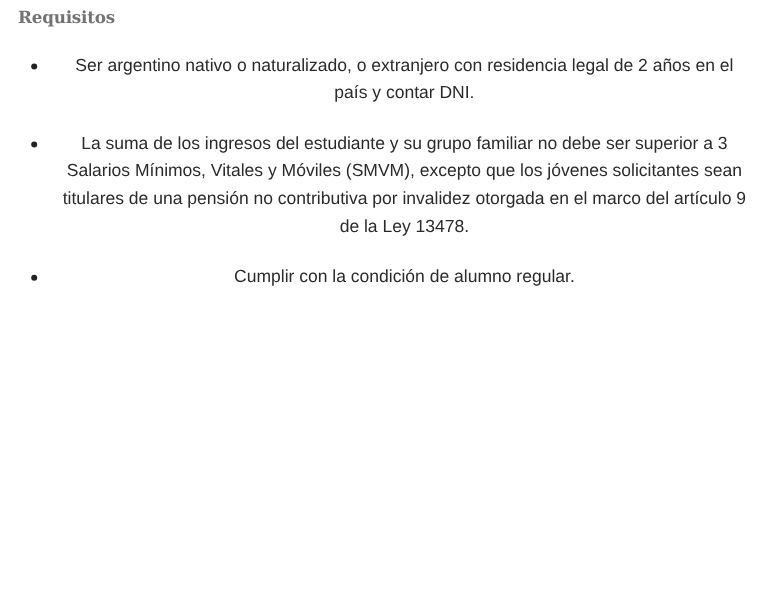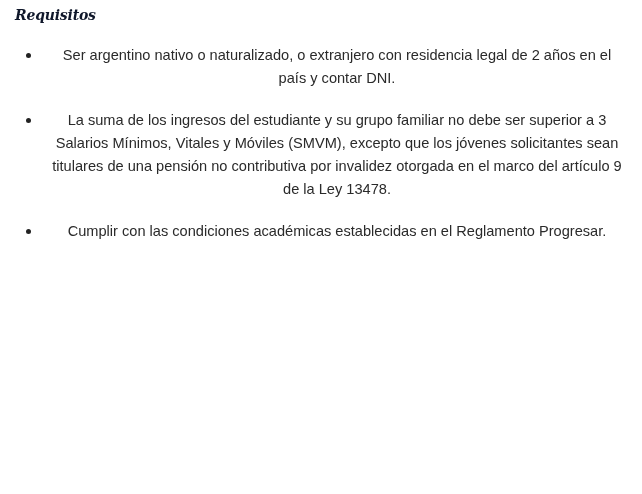--- a/index.html
+++ b/index.html
@@ -14,23 +14,22 @@
       position: relative;
       color: #222222;
     }
     .heading {
       position: absolute;
       left: 15px;
       top: 7px;
       font-family: "DejaVu Serif", "Liberation Serif", serif;
       font-weight: bold;
       font-size: 14px;
-      color: #0f172a;
+      color: #737373;
       letter-spacing: -0.2px;
-      font-style: italic;
     }
     ul.req-list {
       position: absolute;
       left: 0;
       top: 44px;
       margin: 0;
       padding: 0 0 0 47px;
       width: 580px;
       list-style: none;
       font-family: "Liberation Sans", sans-serif;
@@ -55,15 +54,15 @@
     }
   </style>
 </head>
 <body>
 
 <div>
   <div class="heading">Requisitos</div>
   <ul class="req-list">
     <li>Ser argentino nativo o naturalizado, o extranjero con residencia legal de 2 años en el país y contar DNI.</li>
     <li>La suma de los ingresos del estudiante y su grupo familiar no debe ser superior a 3 Salarios Mínimos, Vitales y Móviles (SMVM), excepto que los jóvenes solicitantes sean titulares de una pensión no contributiva por invalidez otorgada en el marco del artículo 9 de la Ley 13478.</li>
-    <li>Cumplir con las condiciones académicas establecidas en el Reglamento Progresar.</li>
+    <li>Cumplir con la condición de alumno regular.</li>
   </ul>
 </div>
 
 </body></html>

